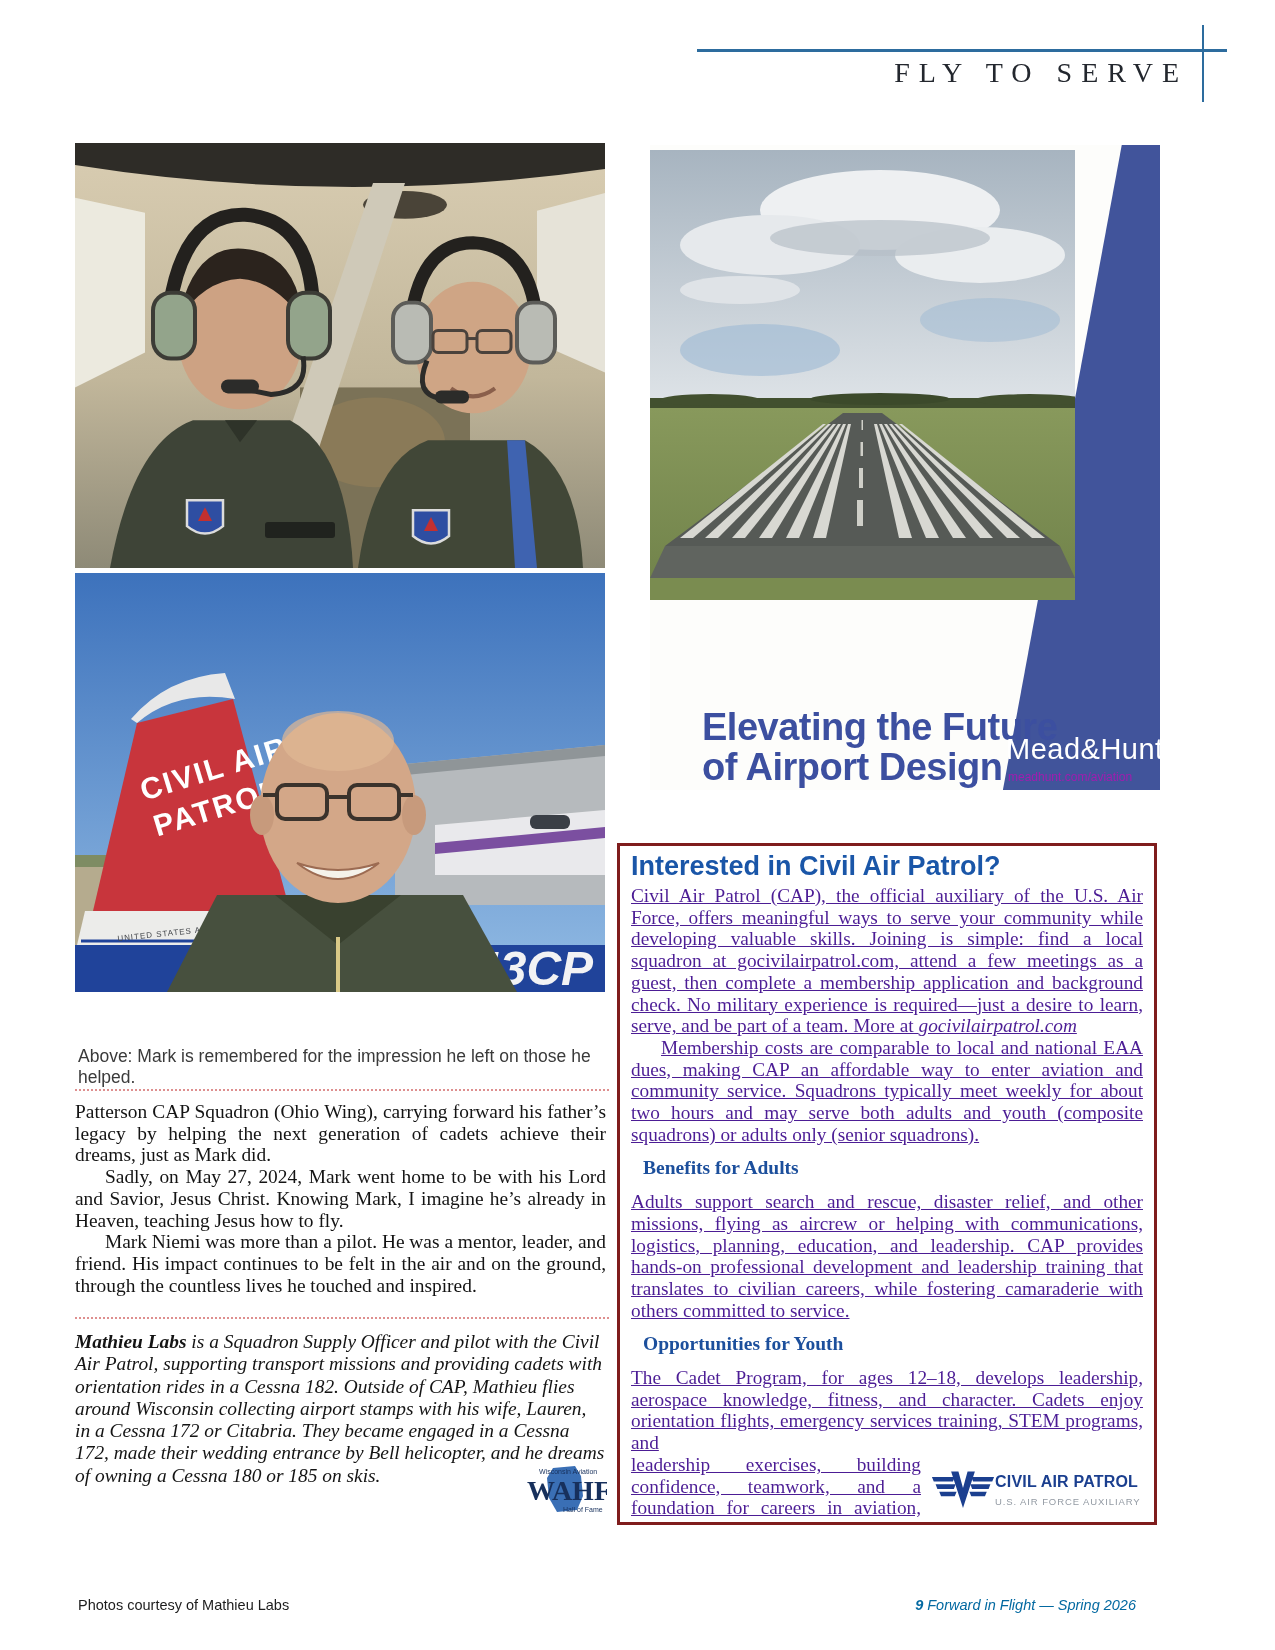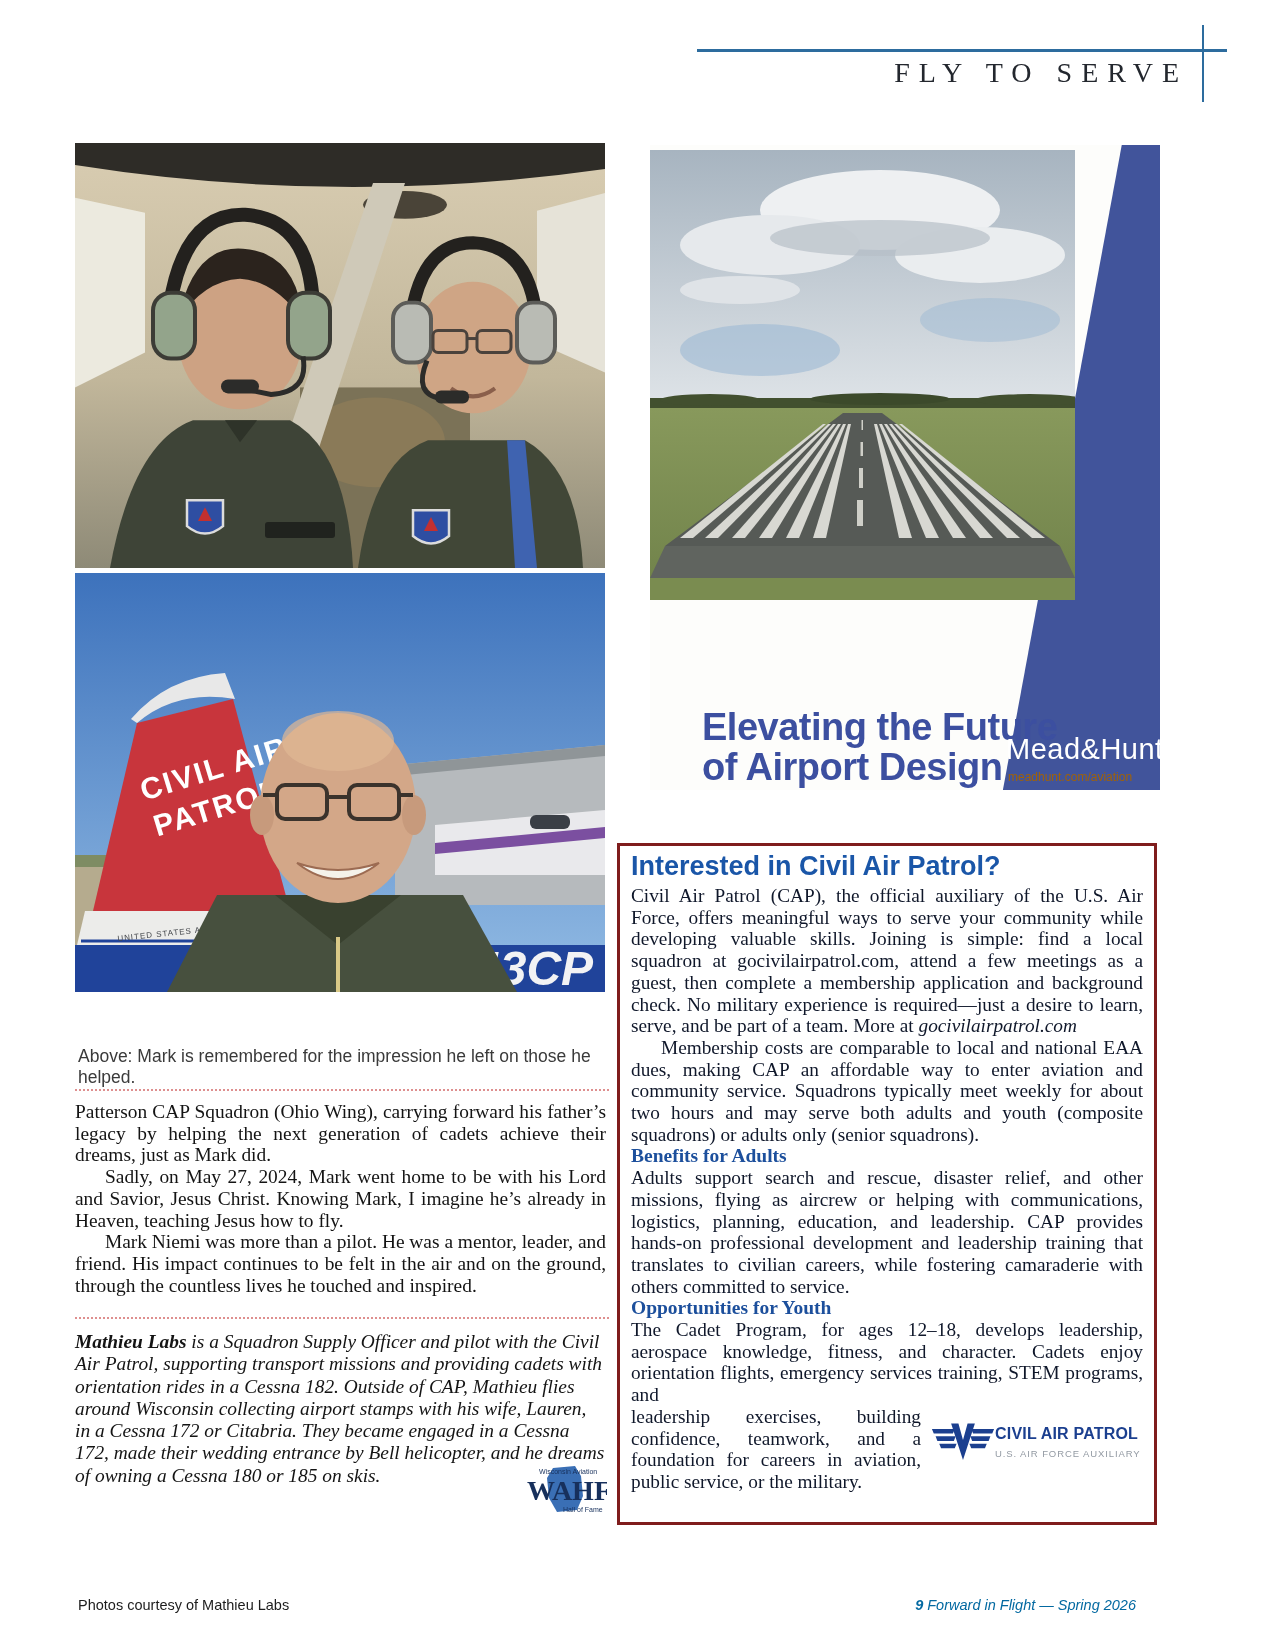--- a/index.html
+++ b/index.html
@@ -39,31 +39,31 @@
   
   #ad{position:absolute;left:650px;top:145px;width:510px;height:645px;background:#fdfdfb;}
   #ad .blue-panel{position:absolute;left:0;top:0;width:510px;height:645px;background:#41549b;
         clip-path:polygon(92.5% 0, 100% 0, 100% 100%, 69.2% 100%);}
   #ad .runway{position:absolute;left:0;top:5px;width:425px;height:450px;}
   #ad .runway svg{display:block;width:100%;height:100%;}
   .ad-headline{position:absolute;left:52px;top:562px;font-family:"Liberation Sans", sans-serif;
         font-weight:700;font-size:38px;line-height:40px;color:#3c4fa0;letter-spacing:-0.5px;}
   .mh-brand{position:absolute;left:356px;top:588px;width:150px;color:#ffffff;
         font-family:"Liberation Sans", sans-serif;font-size:29px;letter-spacing:0.5px;}
-  .mh-url{position:absolute;left:358px;top:625px;width:150px;color:#a16207;
+  .mh-url{position:absolute;left:358px;top:625px;width:150px;color:#a21caf;
         font-family:"Liberation Sans", sans-serif;font-size:12px;}
 
   
   #capbox{position:absolute;left:617px;top:843px;width:540px;height:682px;box-sizing:border-box;
         border:3px solid #7f1d1d;background:#ffffff;padding:5px 11px 6px 11px;overflow:hidden;}
   #capbox h2{margin:0 0 3px 0;font-family:"Liberation Sans", sans-serif;font-weight:700;
         font-size:27px;color:#1a56a8;}
-  #capbox p{margin:0;font-size:19.3px;line-height:21.7px;text-align:justify;color:#0f172a;}
+  #capbox p{margin:0;font-size:19.3px;line-height:21.7px;text-align:justify;color:#4c1d95;text-decoration:underline;}
   #capbox p.indent{text-indent:30px;}
-  #capbox h3{margin:0;font-size:19.5px;line-height:21.7px;font-weight:700;color:#1c4f9c;}
+  #capbox h3{margin:12px;font-size:19.5px;line-height:21.7px;font-weight:700;color:#1c4f9c;}
   .cap-logo{float:right;width:212px;height:58px;margin:6px 0 4px 10px;}
   .cap-logo .icon{float:left;width:64px;height:56px;}
   .cap-logo .words{float:left;padding-top:12px;}
   .cap-logo .l1{font-family:"Liberation Sans", sans-serif;font-weight:700;font-size:16px;
         letter-spacing:0.2px;color:#1b3f8f;line-height:19px;}
   .cap-logo .l2{font-family:"Liberation Sans", sans-serif;font-size:9.5px;letter-spacing:0.9px;
         color:#939aa3;line-height:12px;}
 
   
   .footer-left{position:absolute;left:78px;top:1597px;font-family:"Liberation Sans", sans-serif;

